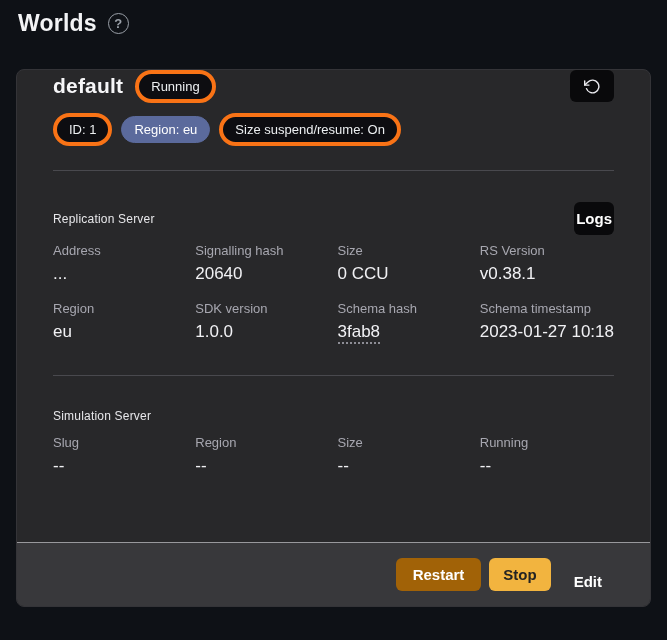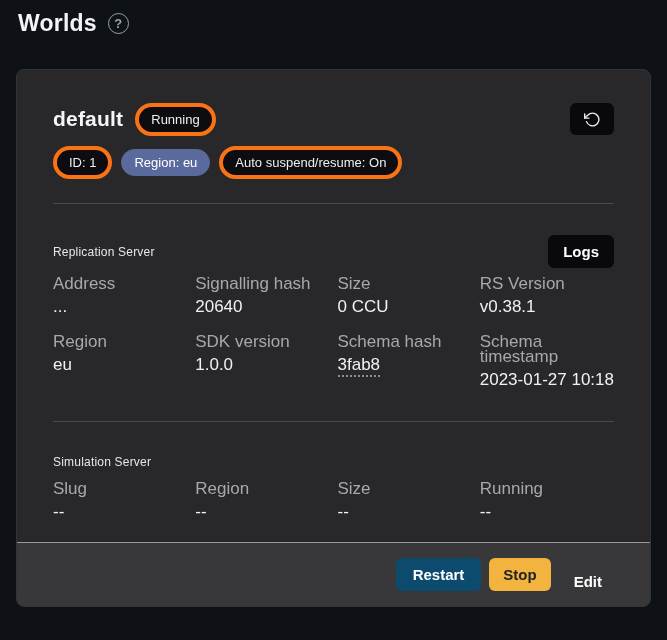--- a/index.html
+++ b/index.html
@@ -32,21 +32,21 @@
     height: 538px;
     background: #28282a;
     border: 1px solid #343438;
     border-radius: 8px;
     display: flex; flex-direction: column;
     overflow: hidden;
   }
   .card-main { padding: 0 36px; flex: 1 1 auto; }
 
   
-  .world-header { margin-top: 33px; display: flex; align-items: center; height: 32px; }
+  .world-header { display: flex; align-items: center; height: 32px; }
   .world-name { font-size: 21px; font-weight: bold; color: #f6f6f8; letter-spacing: .2px; }
   .pill {
     display: inline-flex; align-items: center;
     border-radius: 999px; font-size: 13px; line-height: 1;
     padding: 6px 12px; white-space: nowrap;
   }
   .pill-dark {
     background: #0d0d11; border: 4px solid #f97316; color: #eceff1;
   }
   .pill-blue {
@@ -71,51 +71,51 @@
 
   
   .section-header {
     margin-top: 31px; display: flex; align-items: center; justify-content: space-between;
     height: 33px;
   }
   .section-title { font-size: 12px; color: #e7e7ea; letter-spacing: .2px; }
   .logs-btn {
     background: #09090b; color: #ffffff; border: none; border-radius: 6px;
     font-family: inherit; font-size: 15px; font-weight: bold;
-    padding: 8px 15px; cursor: pointer; text-align: center;
+    padding: 8px 2px; cursor: pointer; text-align: center;
   }
 
   
   .field-grid {
     margin-top: 8px;
     display: grid; grid-template-columns: repeat(4, 1fr);
     row-gap: 17px; column-gap: 8px;
   }
   .sim-grid { margin-top: 12px; }
-  .field-label { font-size: 17px; color: #a7a7b0; line-height: 15px; }
+  .field-label { font-size: 13px; color: #a7a7b0; line-height: 15px; }
   .field-value { margin-top: 6px; font-size: 17px; color: #f1f1f4; line-height: 20px; }
   .field-value.dotted {
     display: inline-block;
     border-bottom: 2px dotted #8d8d95; cursor: help; margin-top: 6px;
   }
   .sim-title { margin-top: 33px; }
 
   
   .card-footer {
     flex: 0 0 auto; height: 64px;
     background: #38383b; border-top: 1px solid #98989c;
     display: flex; align-items: center; justify-content: flex-end;
     gap: 8px; padding: 0 42px 0 36px;
   }
   .btn {
     border: none; border-radius: 6px; cursor: pointer;
     font-family: inherit; font-size: 15px; font-weight: bold;
     padding: 9px 17px; line-height: 1;
   }
-  .btn-dark { background: #0c4a6e; color: #ffffff; }
+  .btn-dark { background: #a16207; color: #ffffff; }
   .btn-warn { background: #f2b43f; color: #232323; padding: 9px 14px; }
   .btn-ghost { background: transparent; color: #ffffff; margin-left: 9px; padding: 9px 6px; margin-top: 13px; }
 </style>
 </head>
 <body>
 
 <div class="page-header">
   <span class="page-title">Worlds</span>
   <span class="help-icon">?</span>
 </div>
@@ -131,21 +131,21 @@
         <svg width="17" height="17" viewBox="0 0 24 24" fill="none" stroke="#e9e9ee" stroke-width="2" stroke-linecap="round" stroke-linejoin="round">
           <polyline points="1 4 1 10 7 10"></polyline>
           <path d="M3.51 15a9 9 0 1 0 2.13-9.36L1 10"></path>
         </svg>
       </button>
     </div>
 
     <div class="badge-row">
       <span class="pill pill-dark">ID: 1</span>
       <span class="pill pill-blue">Region: eu</span>
-      <span class="pill pill-dark">Auto suspend/resume: On</span>
+      <span class="pill pill-dark">Size suspend/resume: On</span>
     </div>
 
     <hr class="divider">
 
     <div class="section-header">
       <span class="section-title">Replication Server</span>
       <button class="logs-btn">Logs</button>
     </div>
 
     <div class="field-grid">

